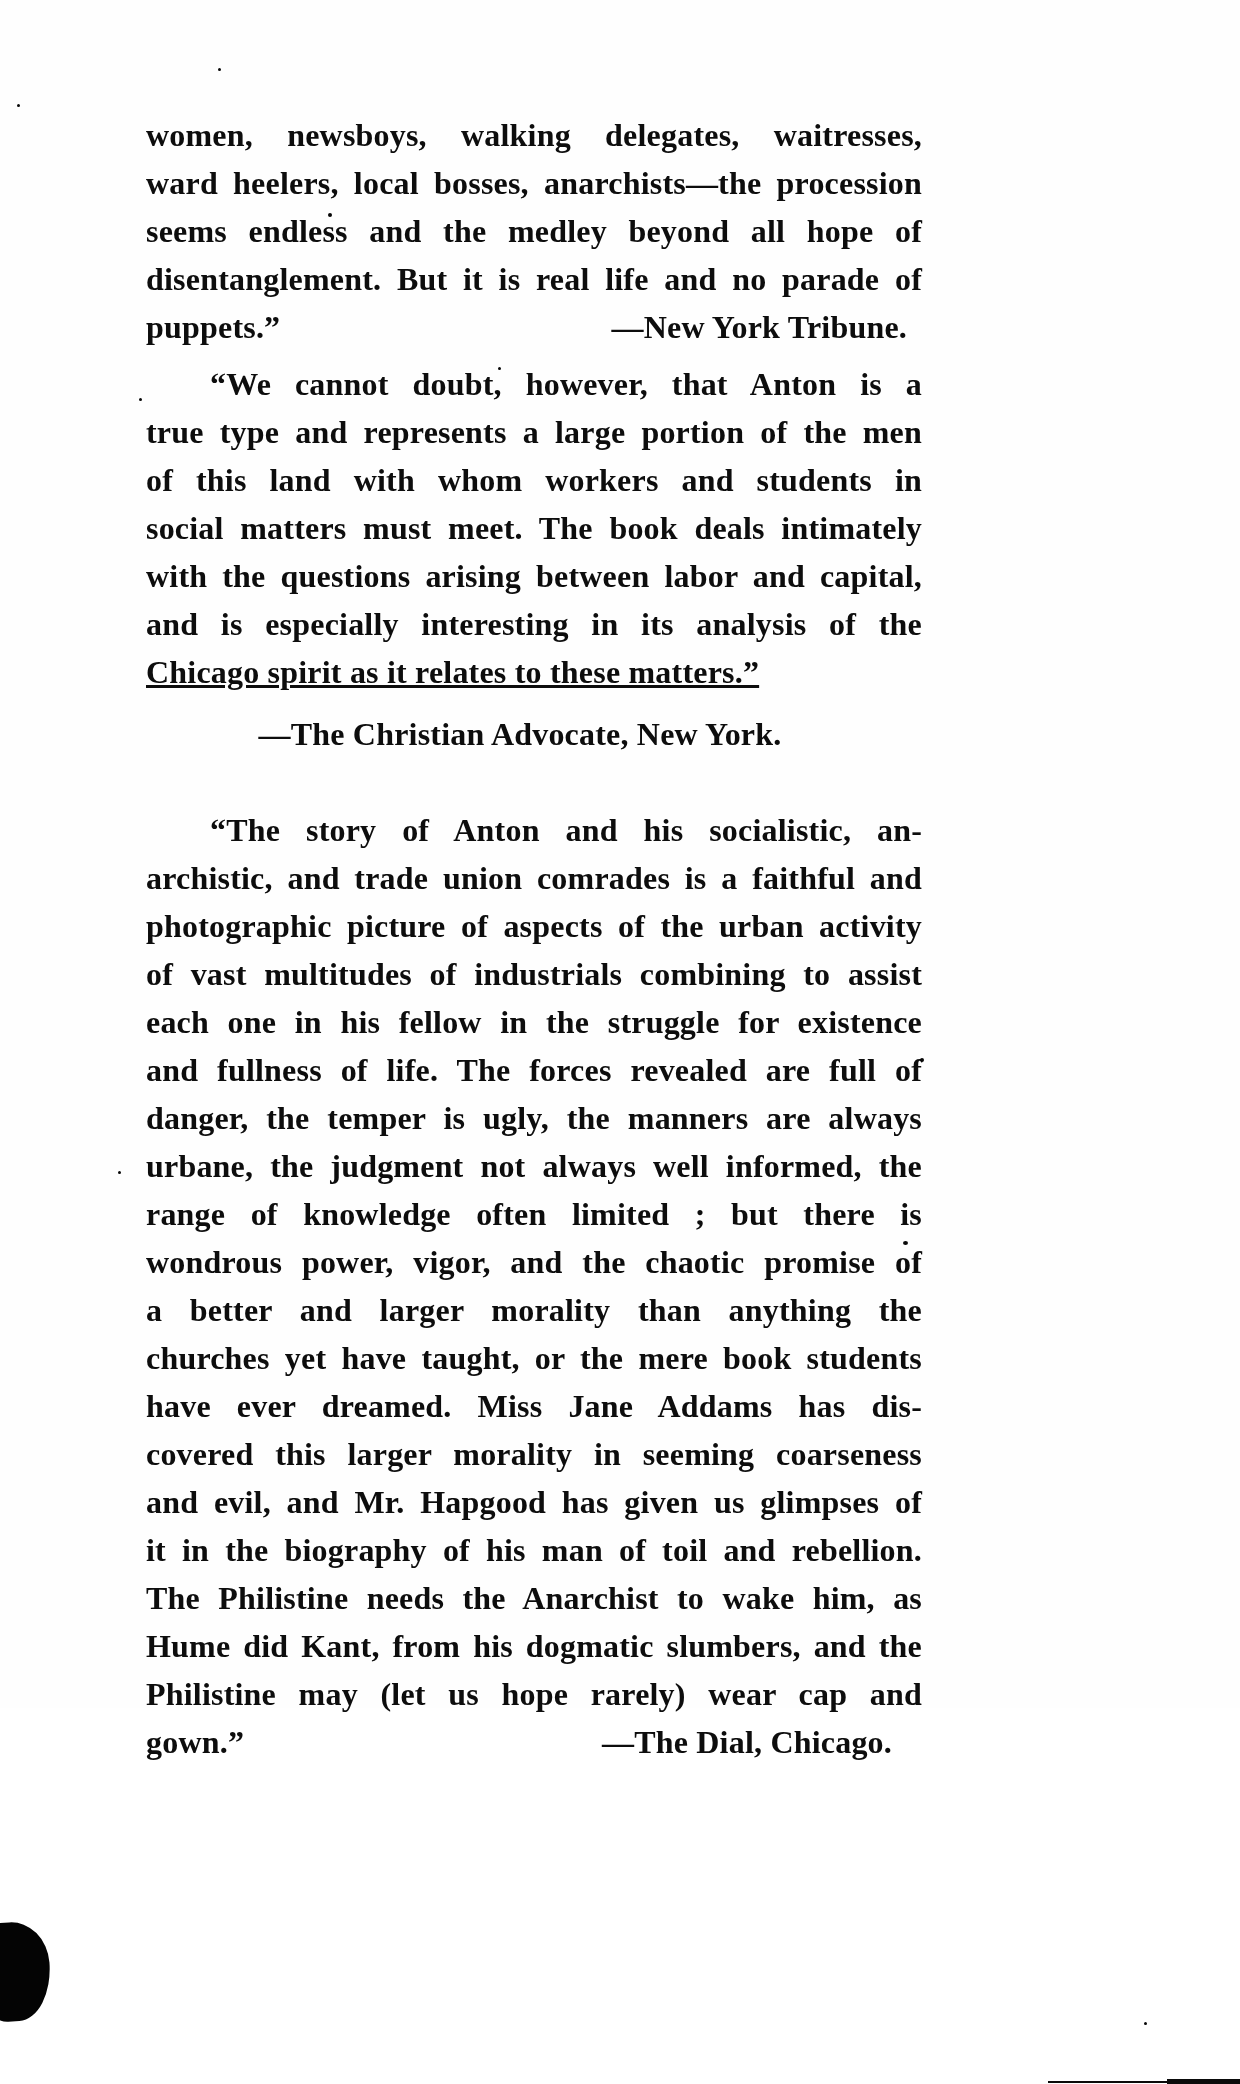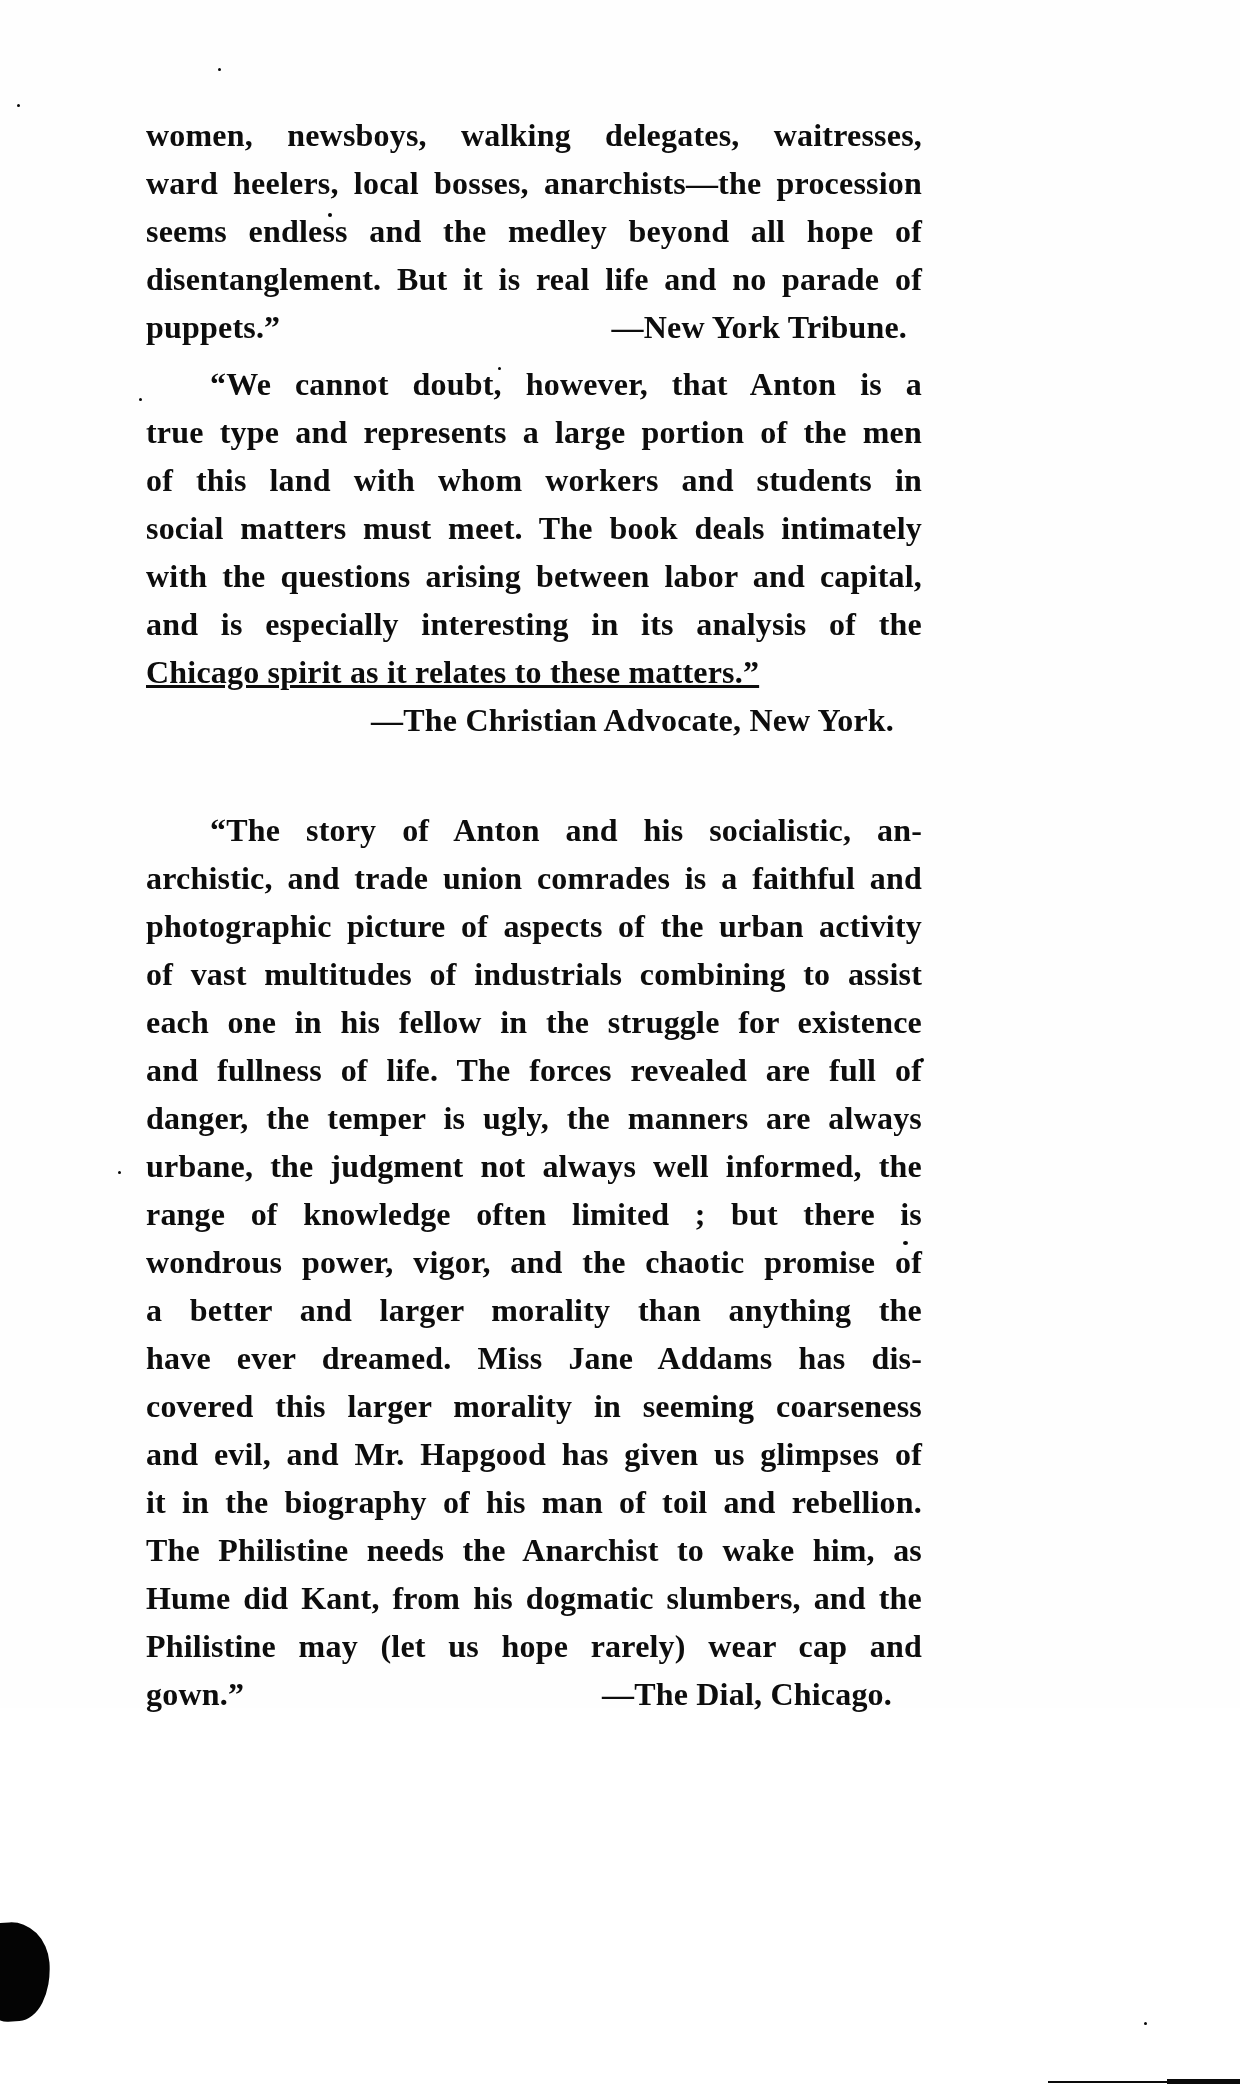--- a/index.html
+++ b/index.html
@@ -44,23 +44,24 @@
     height: 48px;
   }
   .lastrow.pad-right { padding-right: 15px; }
   .lastrow.pad-right-lg { padding-right: 30px; }
   .plainline {
     text-align: left;
     height: 48px;
     text-decoration: underline;
   }
   .attr-row {
-    text-align: right;
+    text-align: center;
     padding-right: 28px;
     height: 48px;
+    margin-top: 14px;
   }
   .attribution {
     font-weight: 700;
   }
   .speck {
     position: absolute;
     background: #070707;
     border-radius: 50%;
   }
   .ink-blob {
@@ -129,20 +130,21 @@
         <div class="line">archistic, and trade union comrades is a faithful and</div>
         <div class="line">photographic picture of aspects of the urban activity</div>
         <div class="line">of vast multitudes of industrials combining to assist</div>
         <div class="line">each one in his fellow in the struggle for existence</div>
         <div class="line">and fullness of life. The forces revealed are full of</div>
         <div class="line">danger, the temper is ugly, the manners are always</div>
         <div class="line">urbane, the judgment not always well informed, the</div>
         <div class="line">range of knowledge often limited ; but there is</div>
         <div class="line">wondrous power, vigor, and the chaotic promise of</div>
         <div class="line">a better and larger morality than anything the</div>
+        <div class="line">churches yet have taught, or the mere book students</div>
         <div class="line">have ever dreamed. Miss Jane Addams has dis-</div>
         <div class="line">covered this larger morality in seeming coarseness</div>
         <div class="line">and evil, and Mr. Hapgood has given us glimpses of</div>
         <div class="line">it in the biography of his man of toil and rebellion.</div>
         <div class="line">The Philistine needs the Anarchist to wake him, as</div>
         <div class="line">Hume did Kant, from his dogmatic slumbers, and the</div>
         <div class="line">Philistine may (let us hope rarely) wear cap and</div>
       </div>
     <div class="lastrow pad-right-lg">
       <span>gown.”</span>

